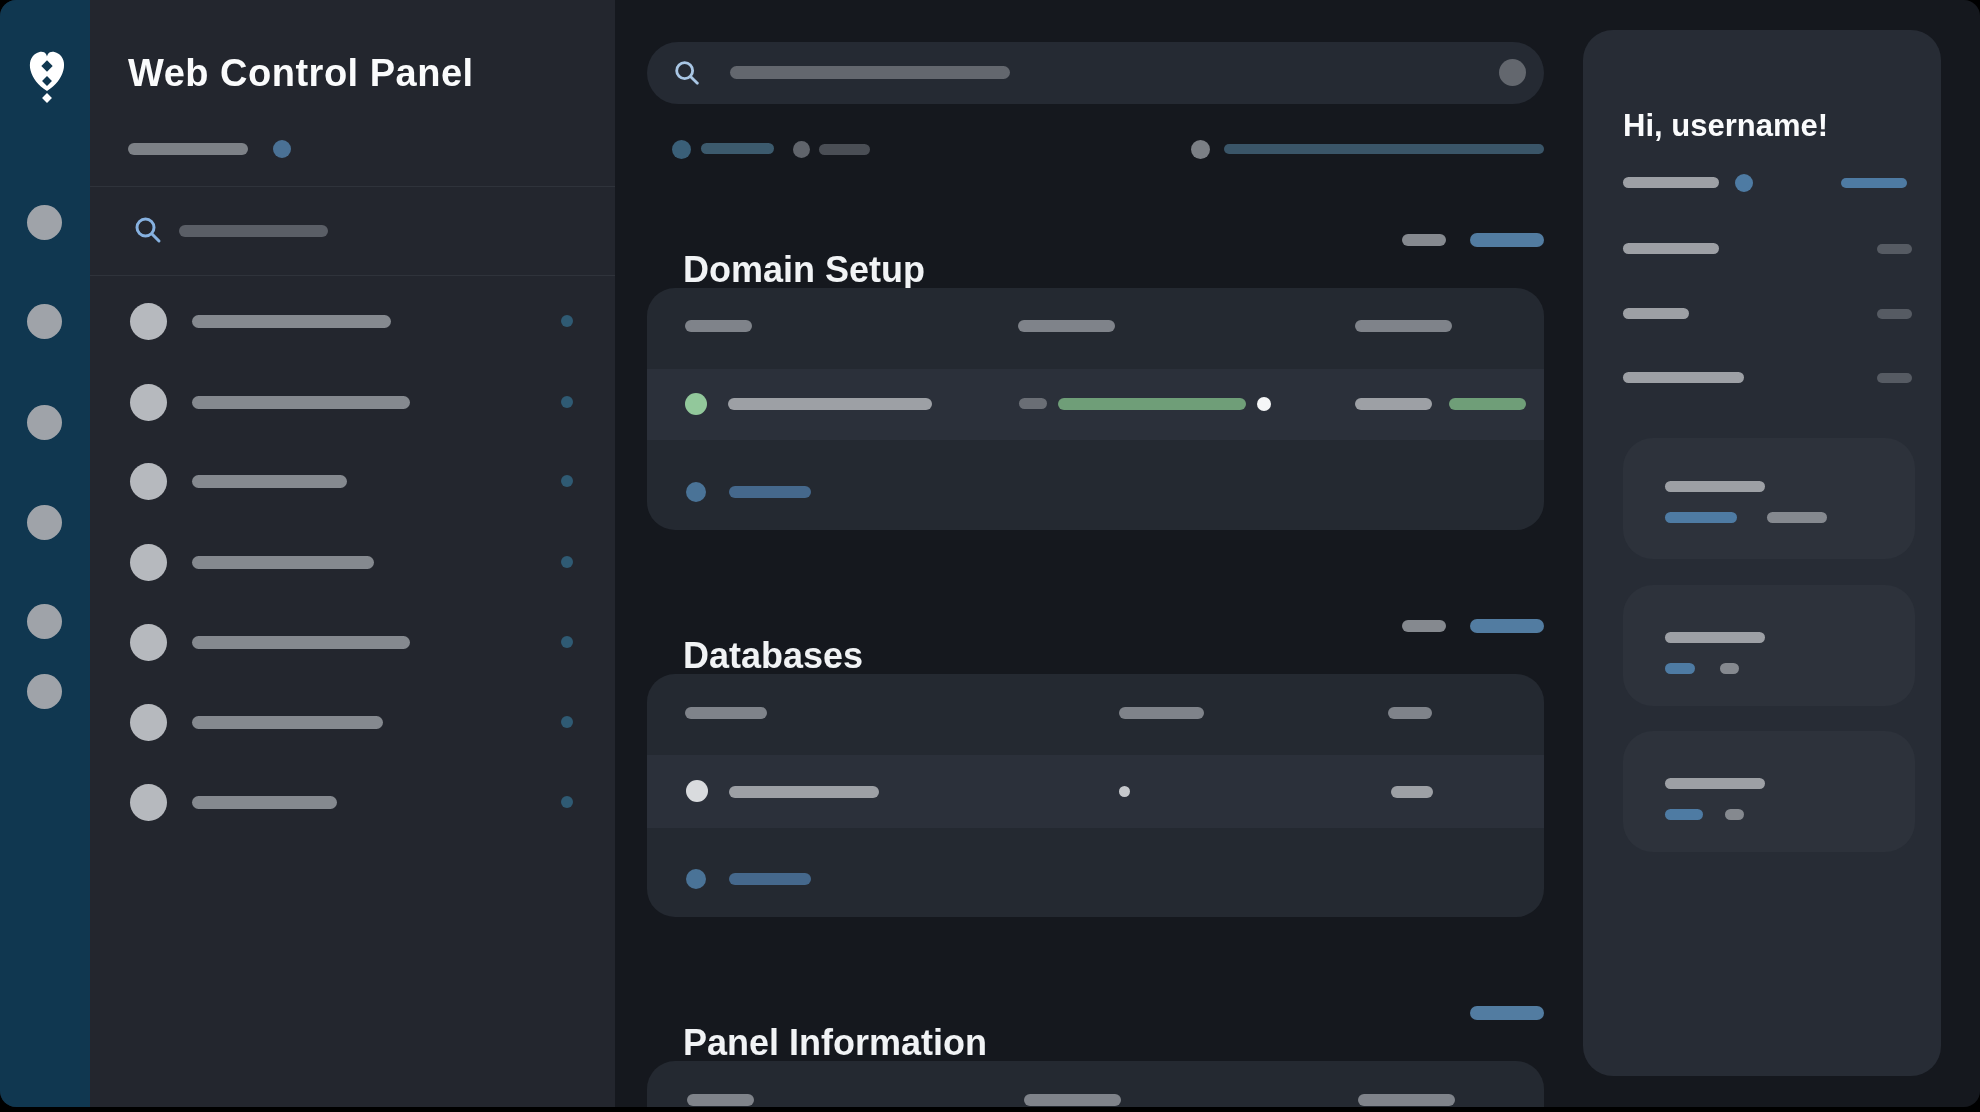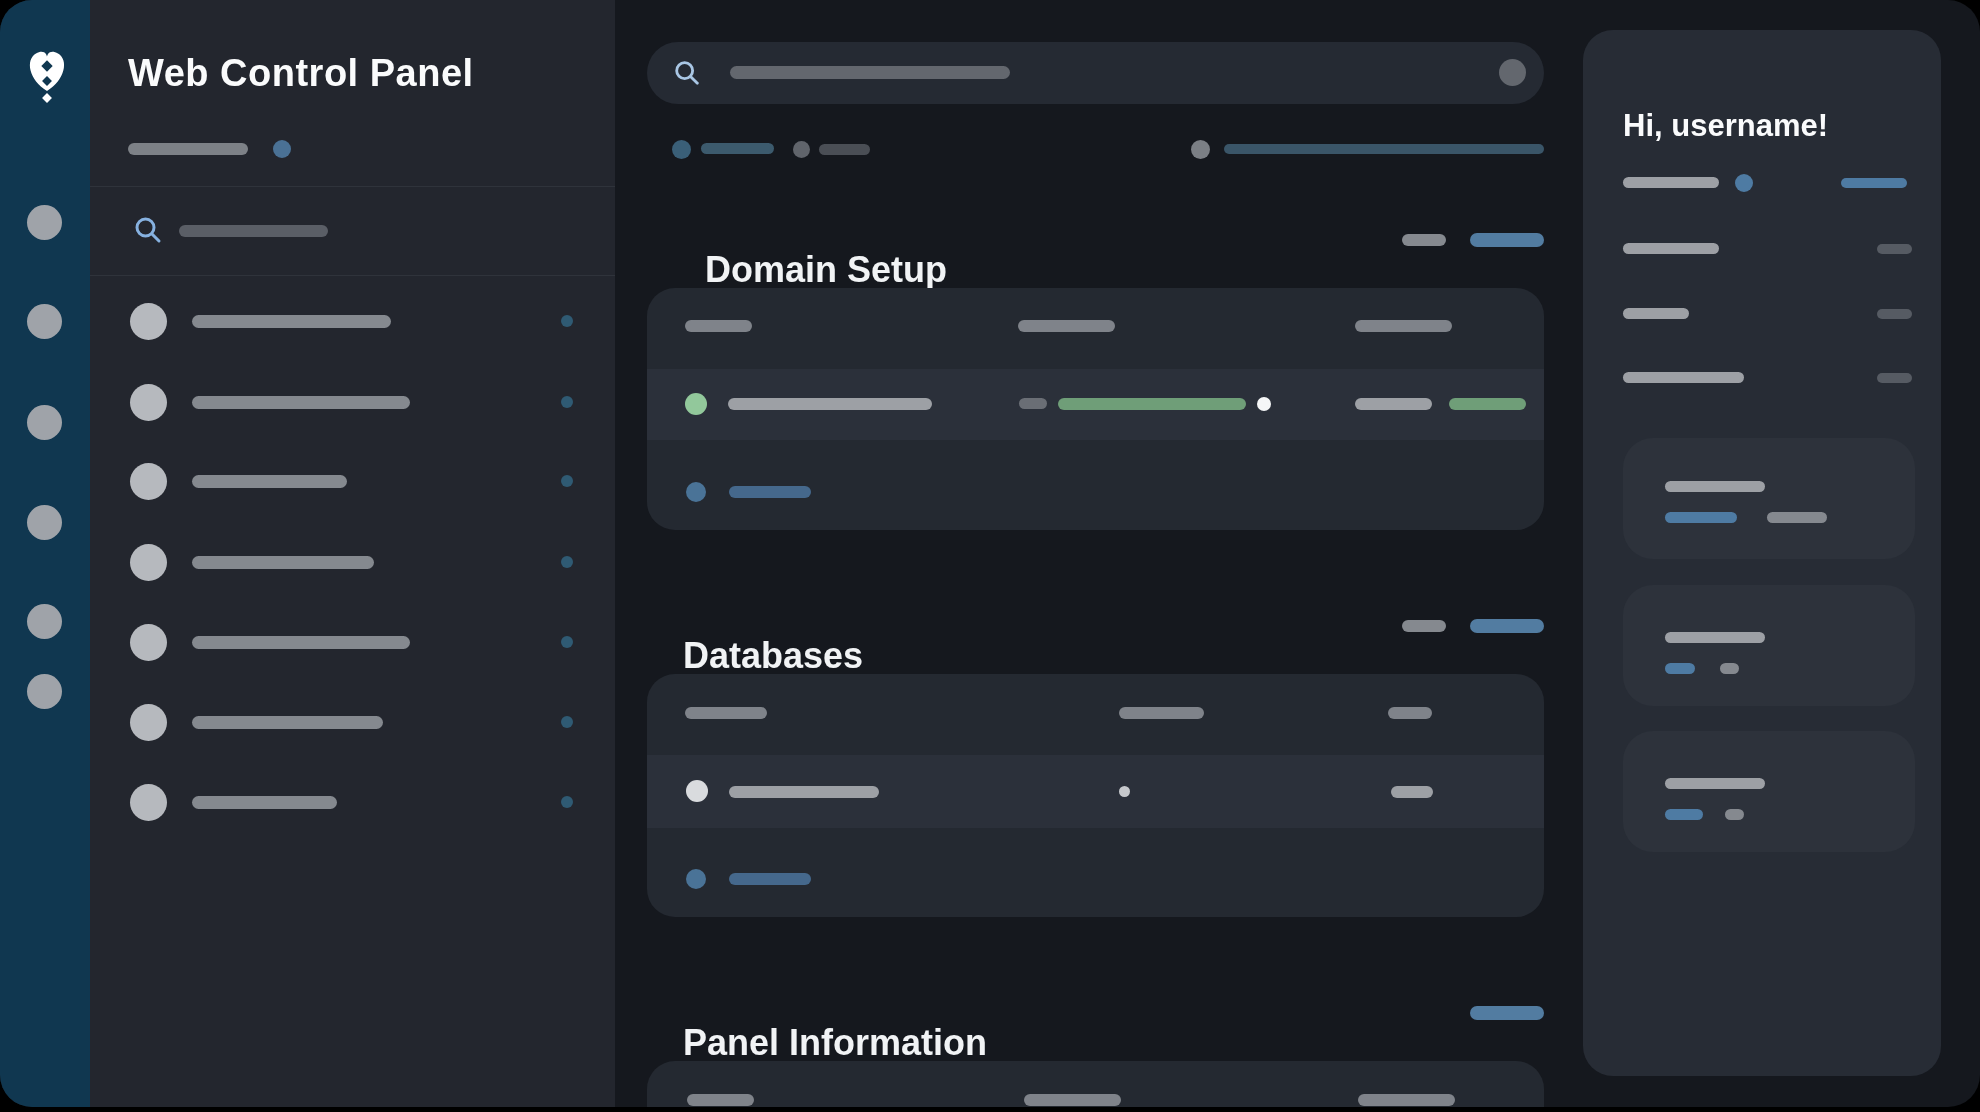--- a/index.html
+++ b/index.html
@@ -1,18 +1,18 @@
 <!DOCTYPE html>
 <html><head>
 <meta charset="utf-8">
 <style>
   html,body{margin:0;padding:0;background:#000;}
   body{width:1980px;height:1112px;position:relative;font-family:"Liberation Sans",sans-serif;
        -webkit-font-smoothing:antialiased;}
-  .app{position:absolute;left:0;top:0;width:1980px;height:1107px;border-radius:32px;
+  .app{position:absolute;left:0;top:0;width:1980px;height:1107px;border-radius:16px;
        background:#15181e;overflow:hidden;}
   .abs{position:absolute;}
   .bar{position:absolute;border-radius:999px;}
   .dot{position:absolute;border-radius:50%;}
   .rail{position:absolute;left:0;top:0;width:90px;height:1107px;background:#103750;}
   .sidebar{position:absolute;left:90px;top:0;width:525px;height:1107px;background:#23262e;}
   .sb-divider{position:absolute;left:0;width:525px;height:1px;background:#2f333b;}
   .sb-title{position:absolute;left:38px;top:52px;font-size:38px;font-weight:700;color:#fafbfc;
             letter-spacing:0.5px;white-space:nowrap;}
   .h2{position:absolute;font-size:36px;font-weight:700;color:#f1f3f5;white-space:nowrap;}
@@ -113,21 +113,21 @@
 
     <div>
       <div class="dot" style="left:672px;top:140px;width:19px;height:19px;background:#3a5f78;"></div>
       <div class="bar" style="left:701px;top:143px;width:73px;height:11px;background:#3c5a6d;"></div>
       <div class="dot" style="left:793px;top:141px;width:17px;height:17px;background:#60646b;"></div>
       <div class="bar" style="left:819px;top:144px;width:51px;height:11px;background:#4a4e55;"></div>
       <div class="dot" style="left:1191px;top:140px;width:19px;height:19px;background:#7b7f85;"></div>
       <div class="bar" style="left:1224px;top:144px;width:320px;height:10px;background:#3a5568;"></div>
     </div>
 
-    <h2 class="h2" style="left:705px;top:219px;">Domain Setup</h2>
+    <h2 class="h2" style="left:683px;top:219px;">Domain Setup</h2>
     <div class="bar" style="left:1402px;top:234px;width:44px;height:12px;background:#85898f;"></div>
     <div class="bar" style="left:1470px;top:233px;width:74px;height:14px;background:#527ca1;"></div>
 
     <div class="card" style="left:647px;top:288px;width:897px;height:242px;">
       <div class="bar" style="left:38px;top:32px;width:67px;height:12px;background:#7f838a;"></div>
       <div class="bar" style="left:371px;top:32px;width:97px;height:12px;background:#7f838a;"></div>
       <div class="bar" style="left:708px;top:32px;width:97px;height:12px;background:#7f838a;"></div>
 
       <div class="rowhl" style="top:81px;height:71px;">
         <div class="dot" style="left:38px;top:24px;width:22px;height:22px;background:#92c89b;"></div>

